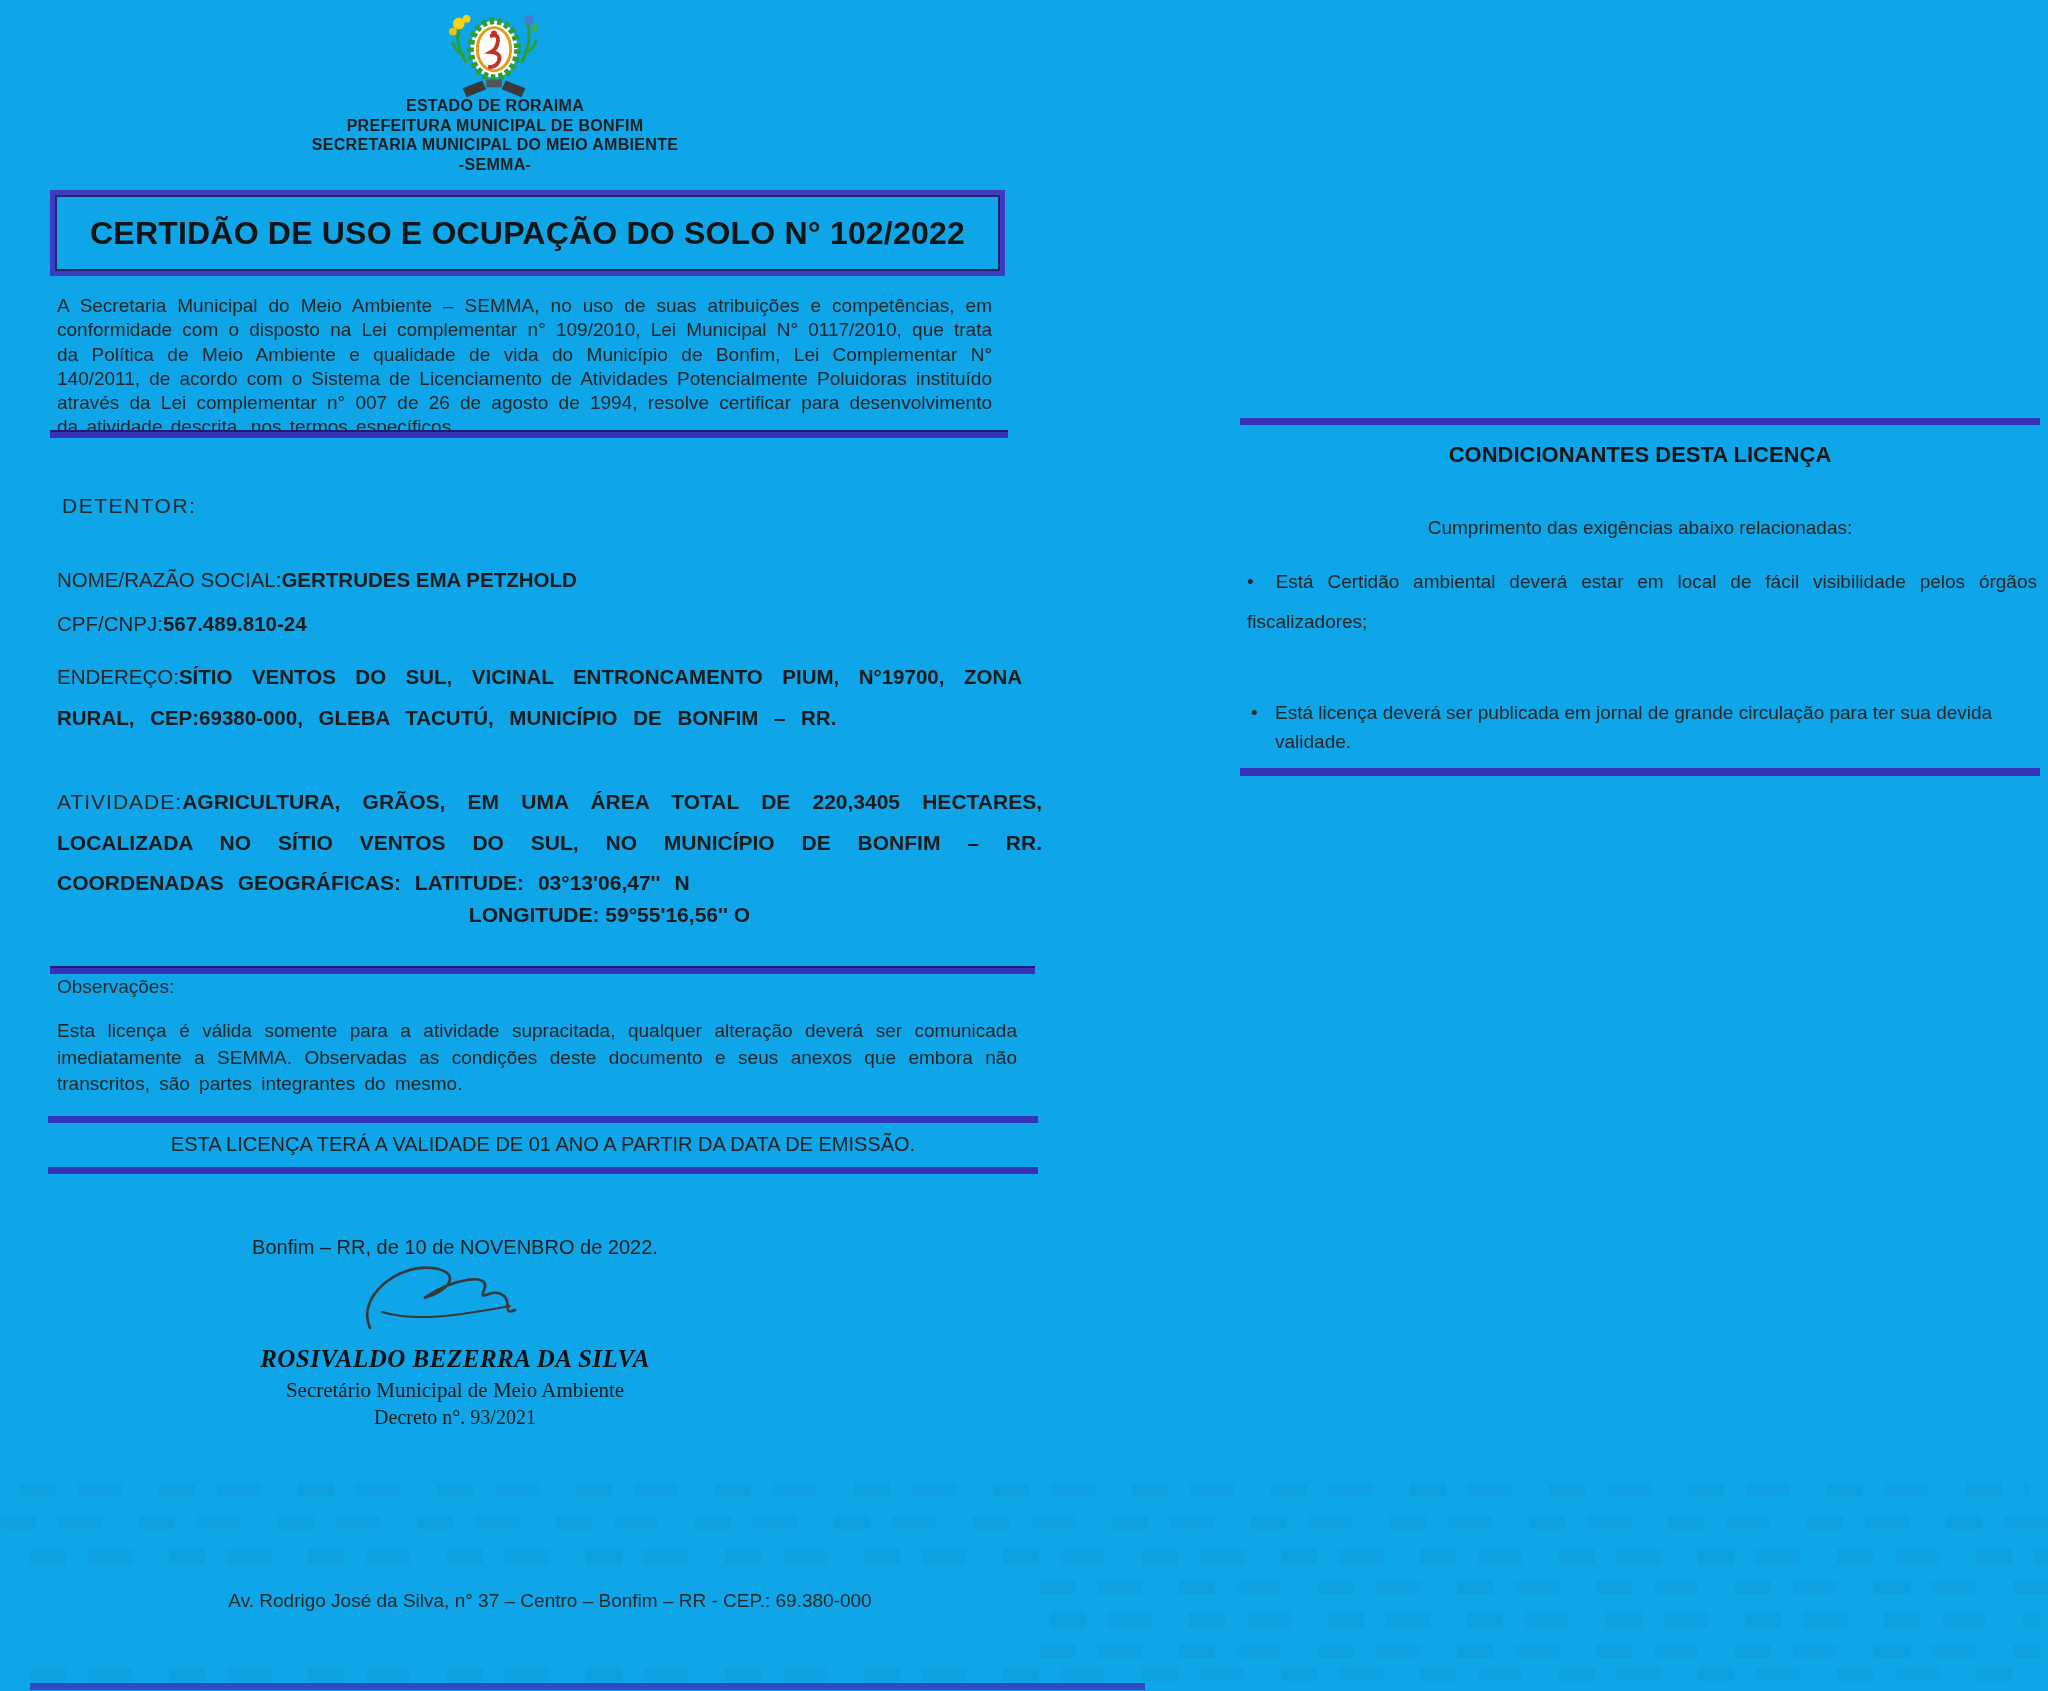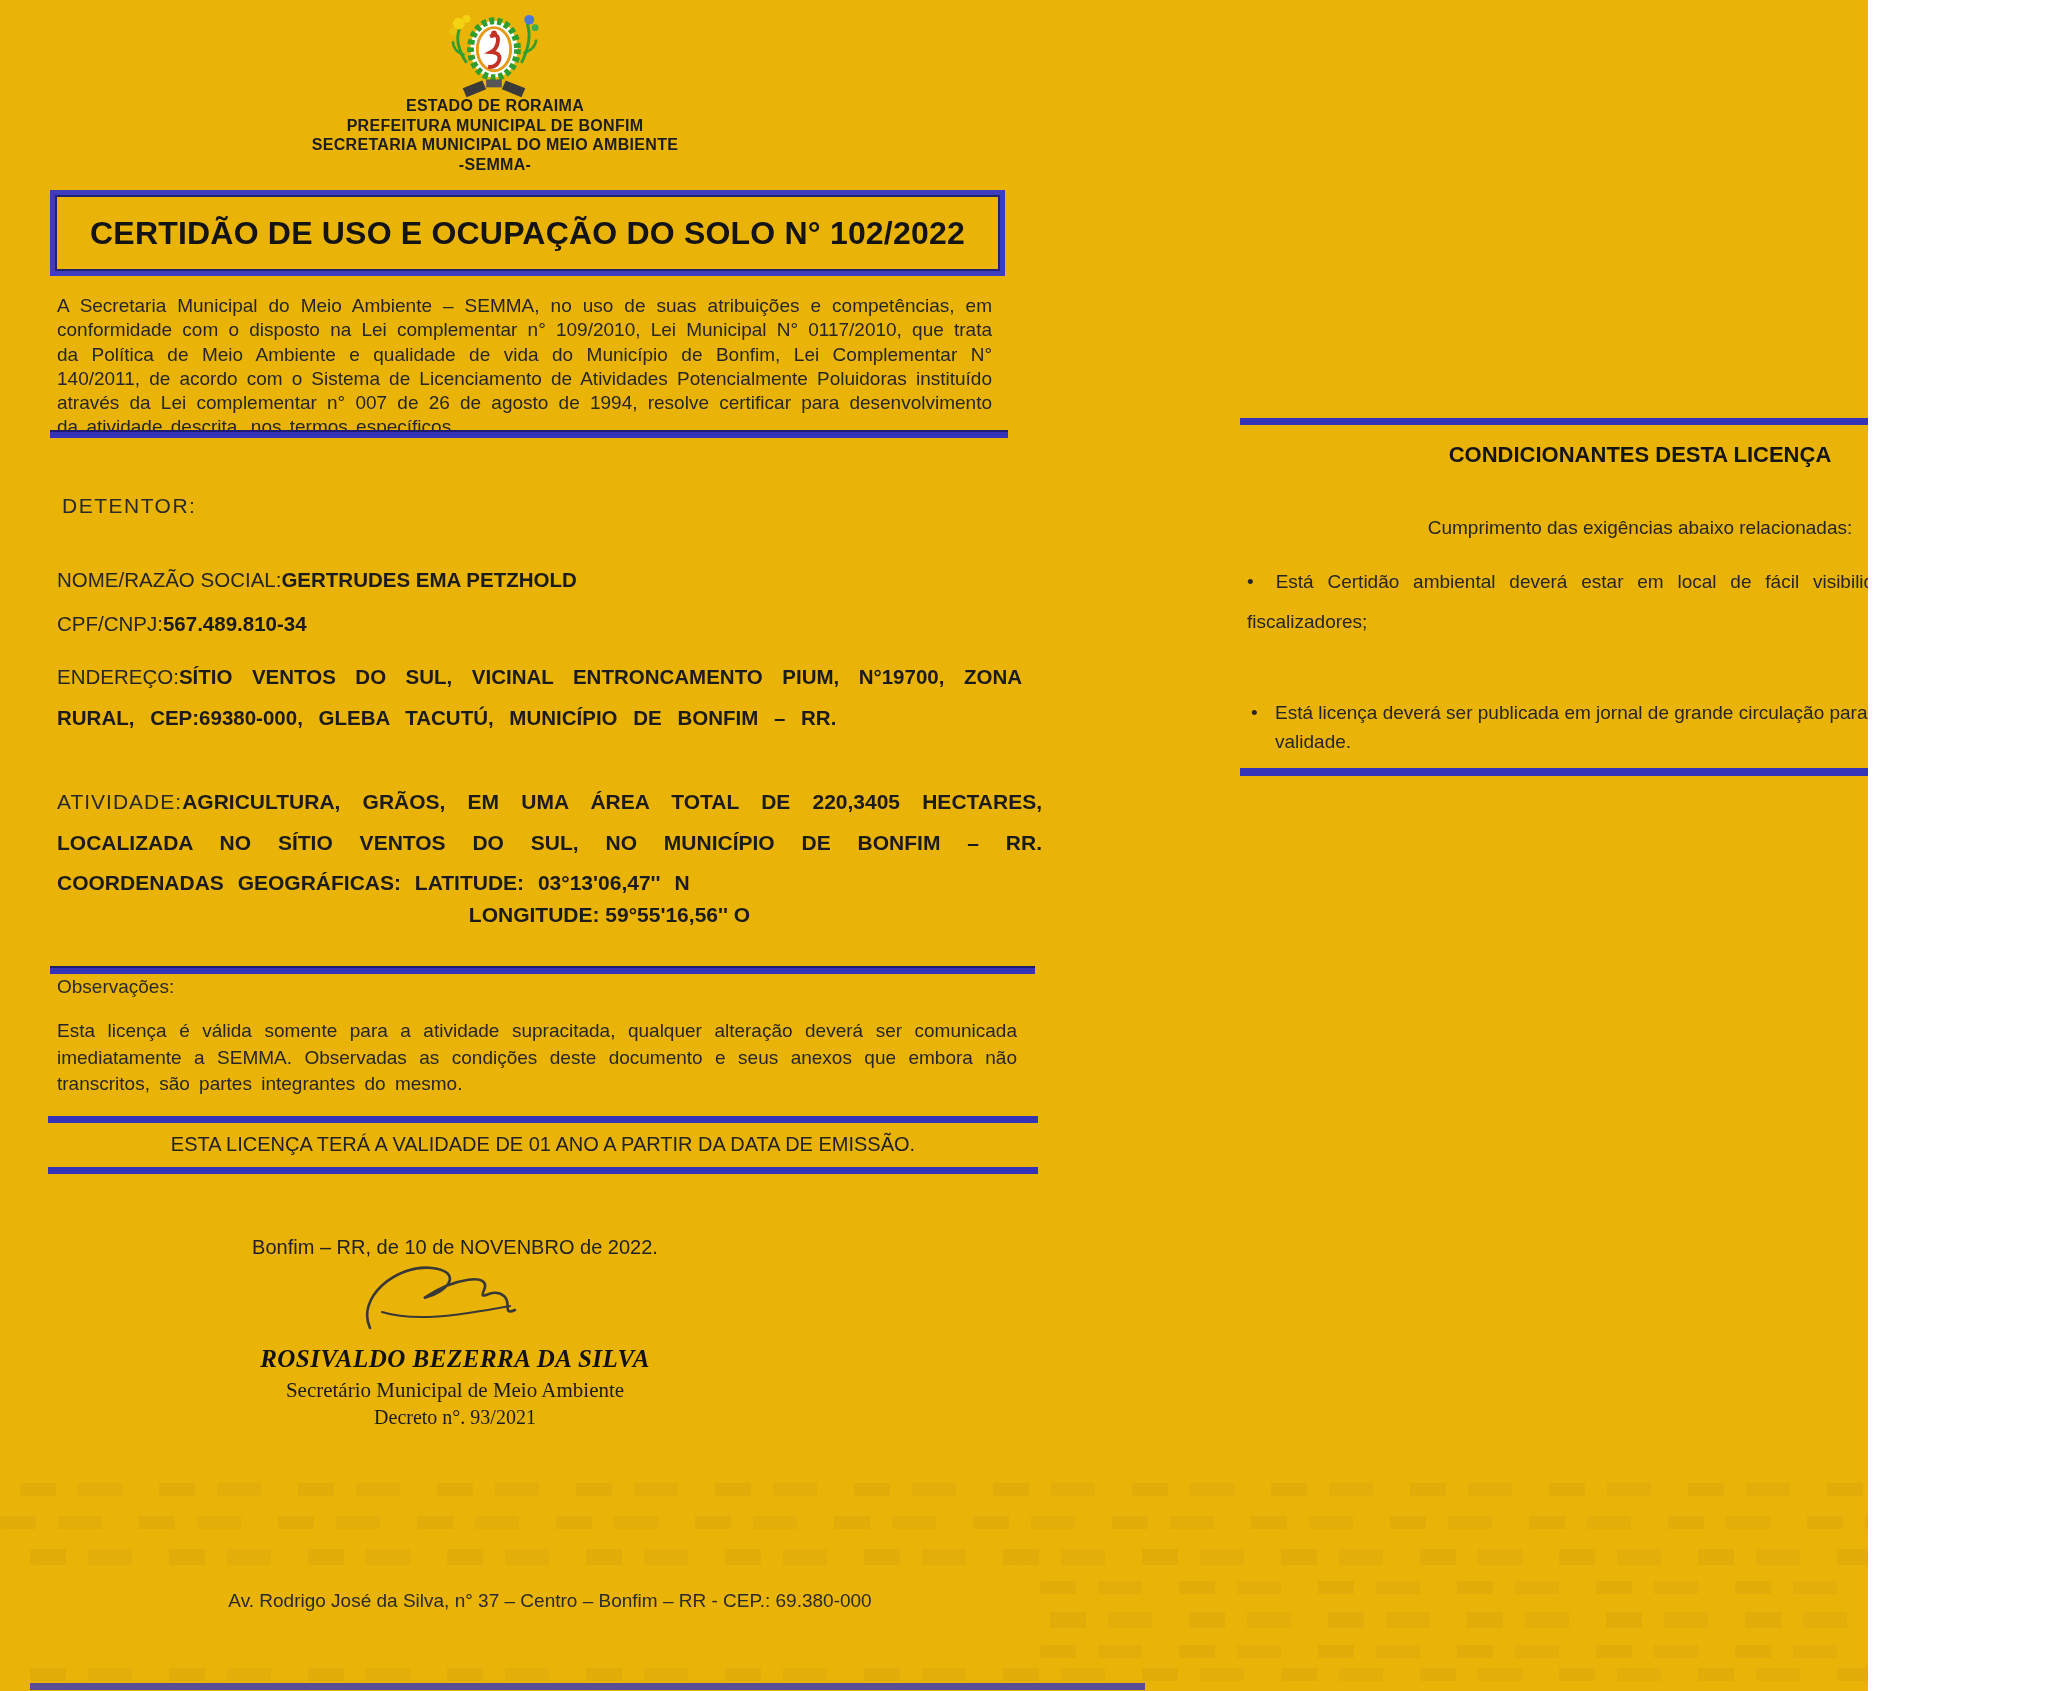--- a/index.html
+++ b/index.html
@@ -1,17 +1,17 @@
 <!DOCTYPE html>
 <html><head>
 <meta charset="utf-8">
 <style>
   html,body{margin:0;padding:0;background:#ffffff;}
   .page{
-    position:relative;width:1868px;height:1691px;background:#eab308;overflow:hidden;
+    position:relative;width:2048px;height:1691px;background:#0ea5e9;overflow:hidden;
     font-family:"Liberation Sans", sans-serif;color:#222;
   }
   .abs{position:absolute;}
   
   .hdr-text{left:150px;top:96px;width:690px;text-align:center;font-weight:bold;
     font-size:16px;line-height:19.5px;color:#1d1d1d;letter-spacing:.3px;}
   
   .title-box{left:50px;top:190px;width:945px;height:76px;
     border:5px solid #3e3dc0;box-shadow:inset 0 0 0 2px #23226f;
     display:flex;align-items:center;justify-content:center;}
@@ -102,21 +102,21 @@
   <div class="abs intro">A Secretaria Municipal do Meio Ambiente – SEMMA, no uso de suas atribuições e competências, em conformidade com o disposto na Lei complementar n° 109/2010, Lei Municipal N° 0117/2010, que trata da Política de Meio Ambiente e qualidade de vida do Município de Bonfim, Lei Complementar N° 140/2011, de acordo com o Sistema de Licenciamento de Atividades Potencialmente Poluidoras instituído através da Lei complementar n° 007 de 26 de agosto de 1994, resolve certificar para desenvolvimento da atividade descrita, nos termos específicos.</div>
   <div class="abs rule" style="left:50px;top:430px;width:958px;"></div>
 
   <div class="abs detentor">DETENTOR:</div>
 
   <div class="abs kv" style="left:57px;top:568px;">
     <span>NOME/RAZÃO SOCIAL:</span><b>GERTRUDES EMA PETZHOLD</b>
   </div>
 
   <div class="abs kv" style="left:57px;top:612px;">
-    <span>CPF/CNPJ:</span><b>567.489.810-34</b>
+    <span>CPF/CNPJ:</span><b>567.489.810-24</b>
   </div>
 
   <div class="abs kv endereco">
     <span>ENDEREÇO:</span><b>SÍTIO VENTOS DO SUL, VICINAL ENTRONCAMENTO PIUM, N°19700, ZONA RURAL, CEP:69380-000, GLEBA TACUTÚ, MUNICÍPIO DE BONFIM – RR.</b>
   </div>
 
   <div class="abs atividade">
     <span class="lbl">ATIVIDADE:</span><b>AGRICULTURA, GRÃOS, EM UMA ÁREA TOTAL DE 220,3405 HECTARES, LOCALIZADA NO SÍTIO VENTOS DO SUL, NO MUNICÍPIO DE BONFIM – RR. COORDENADAS GEOGRÁFICAS: LATITUDE: 03°13'06,47'' N</b>
   </div>
   <div class="abs longitude">LONGITUDE: 59°55'16,56'' O</div>

